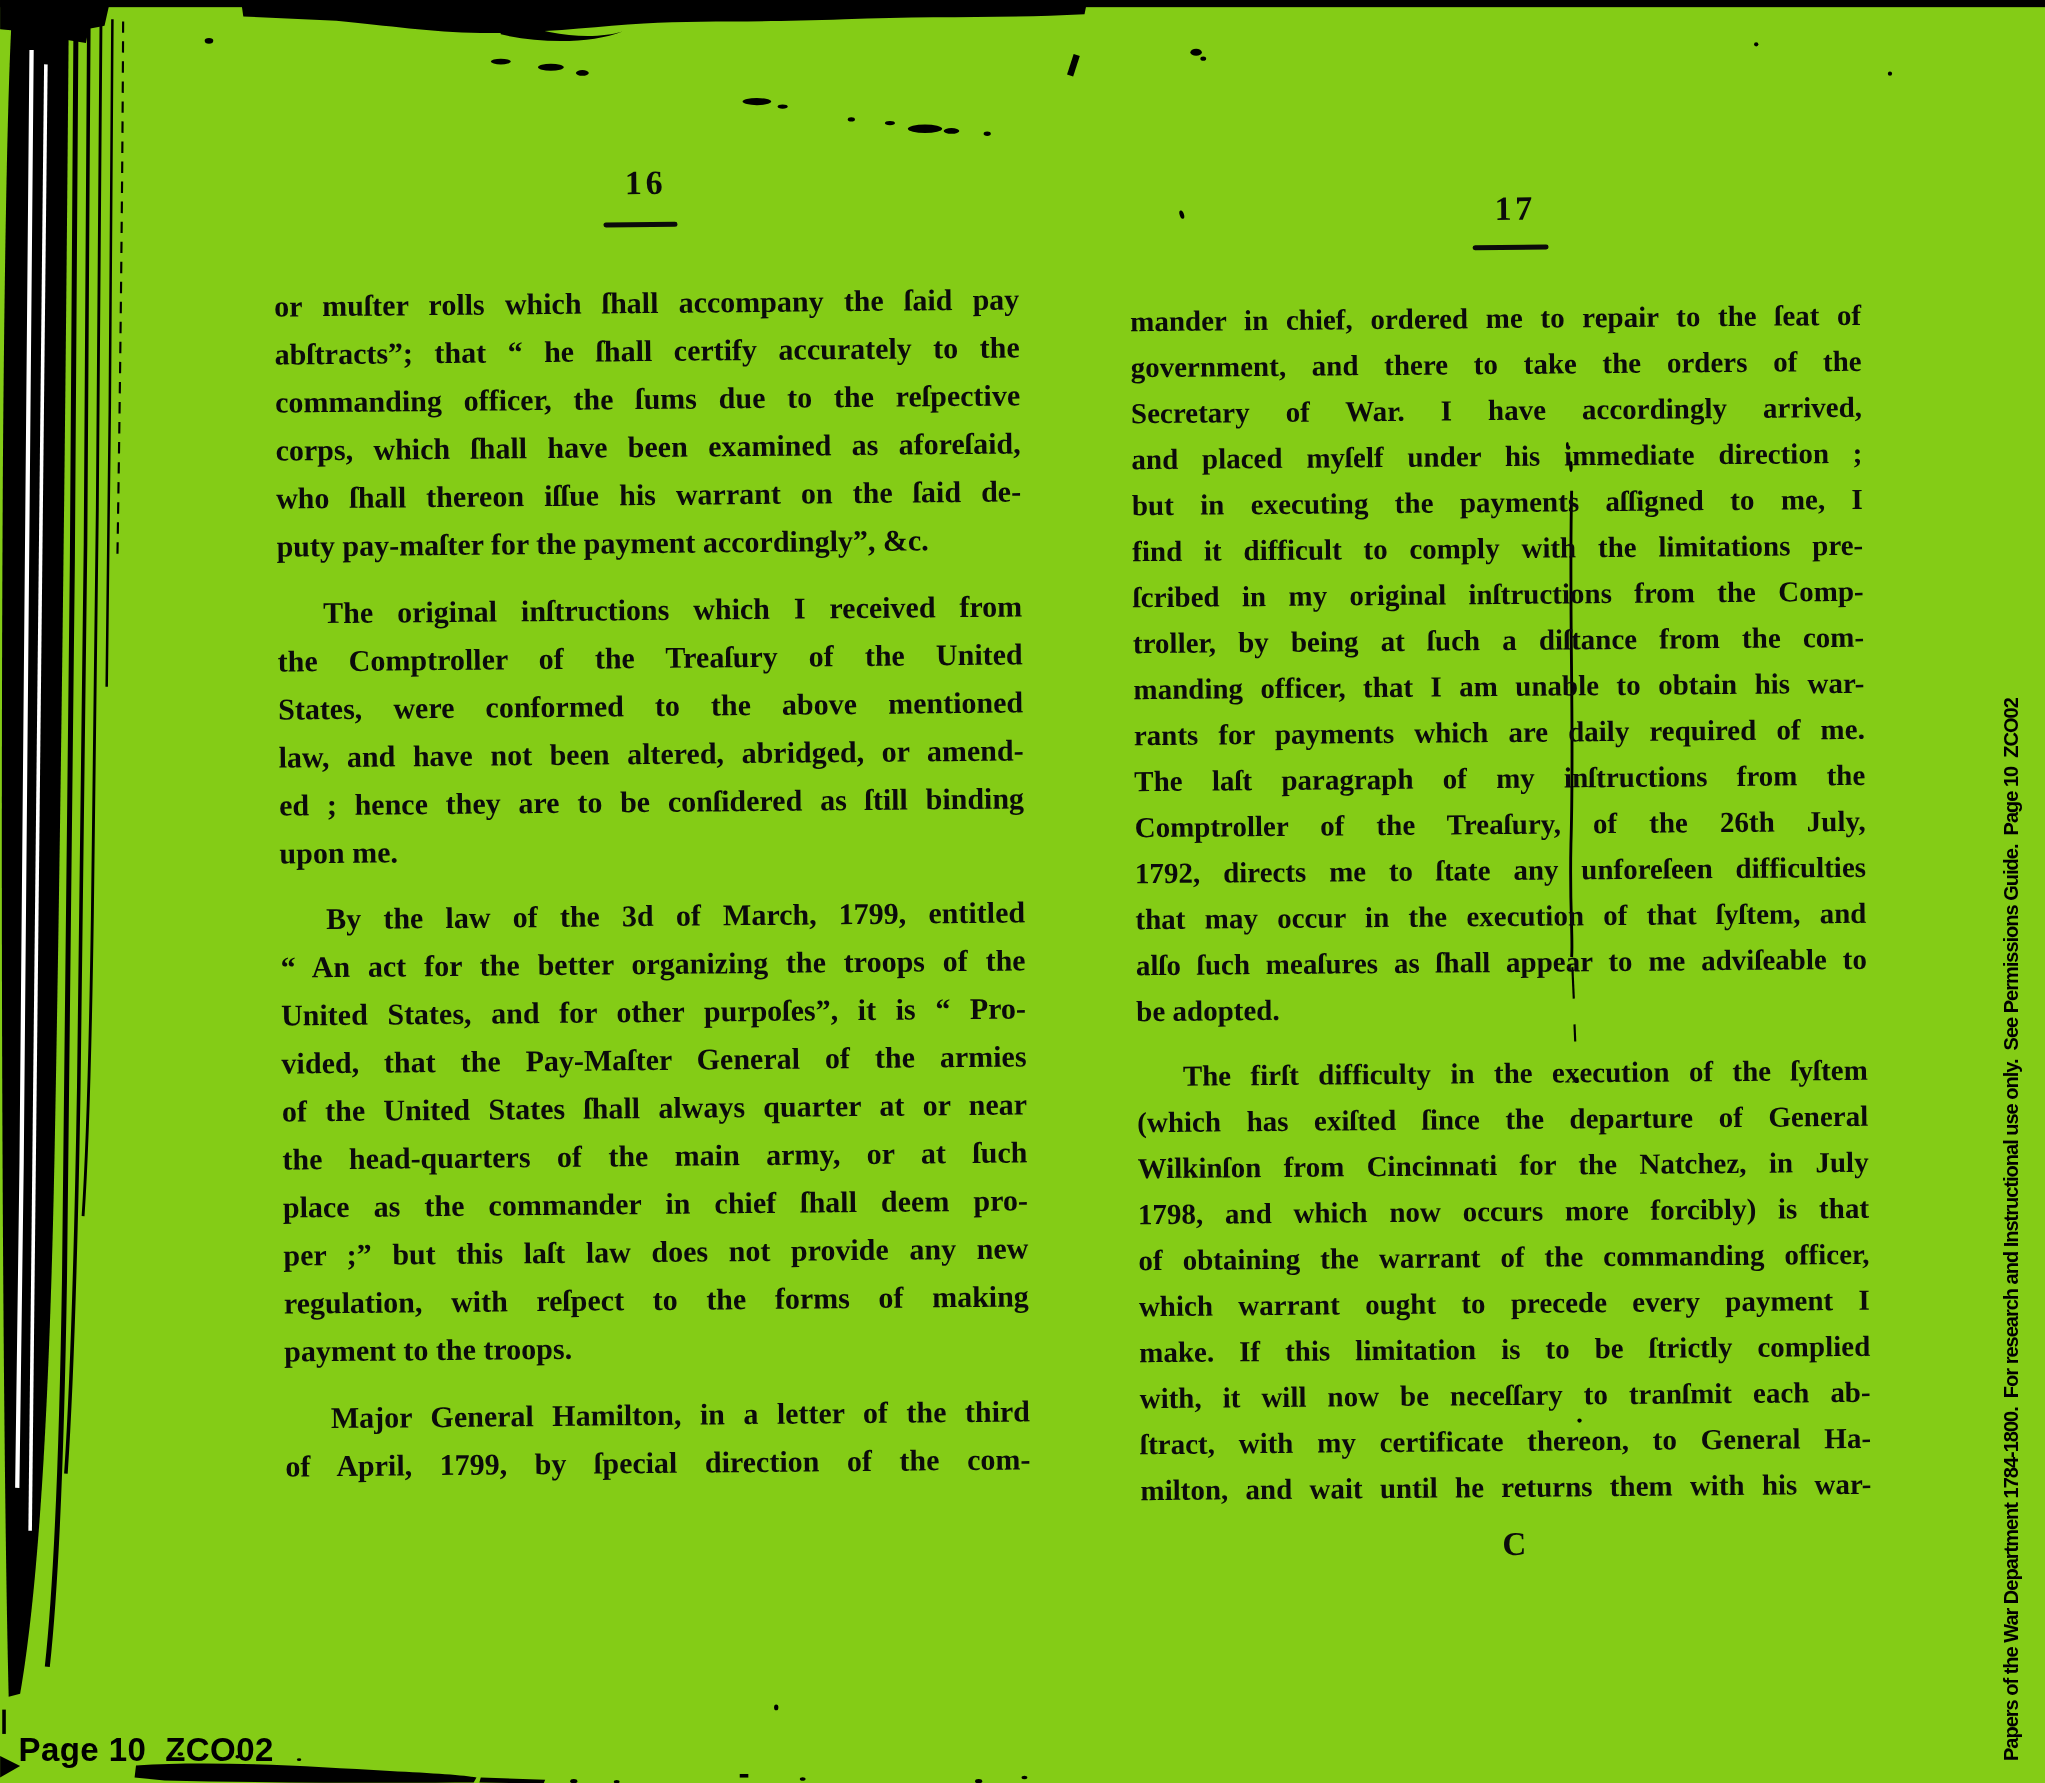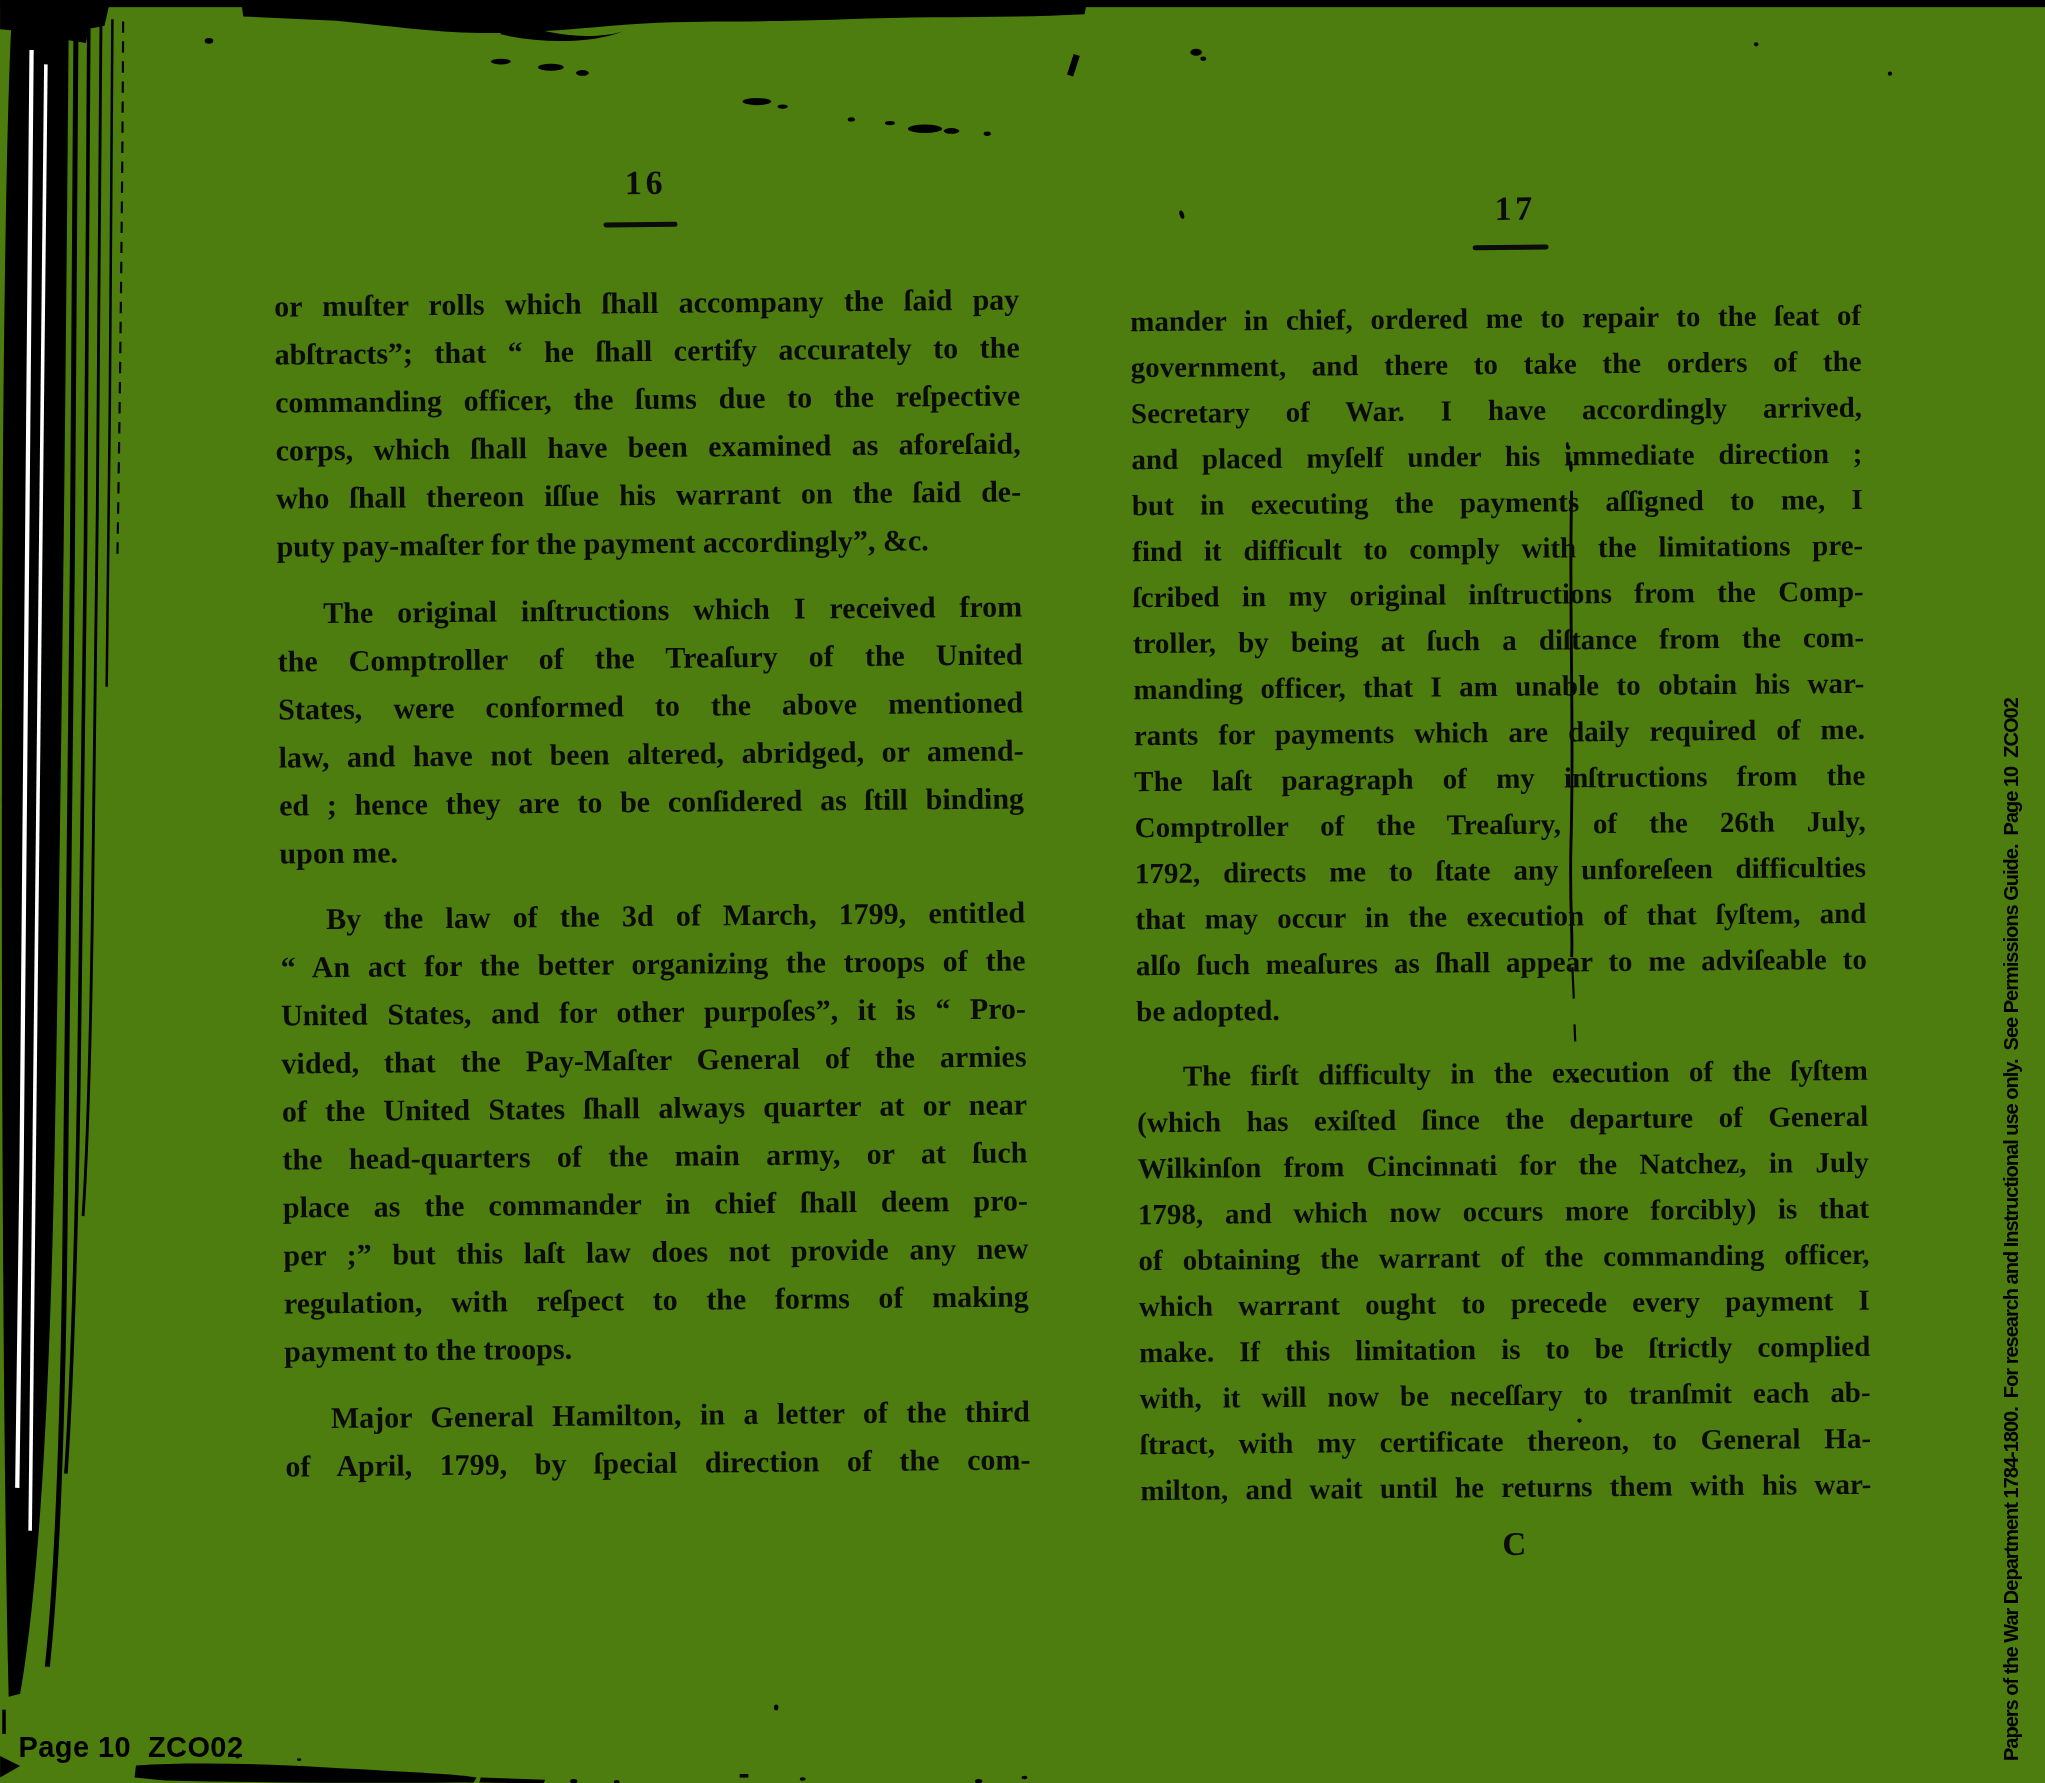--- a/index.html
+++ b/index.html
@@ -1,33 +1,33 @@
 <!DOCTYPE html>
 <html style="font-size:11.4px"><head>
 <meta charset="utf-8">
 <style>
   html,body{margin:0;padding:0;width:2046px;height:1784px;overflow:hidden;background:#ffffff;}
-  .sheet{position:relative;width:2046px;height:1784px;background:#4d7c0f;}
+  .sheet{position:relative;width:2046px;height:1784px;background:#84cc16;}
   .artifacts{position:absolute;left:0;top:0;z-index:1;}
   .page{position:absolute;z-index:2;color:#0b0b0b;font-family:"Liberation Serif","DejaVu Serif",serif;font-weight:600;}
   .page-left{left:274px;top:279px;width:745px;height:1230px;font-size:30px;line-height:48px;transform:rotate(-0.55deg);transform-origin:50% 0;}
   .page-right{left:1130px;top:295px;width:731px;height:1330px;font-size:29px;line-height:46px;transform:rotate(-0.5deg);transform-origin:50% 0;}
   .pagenum{position:absolute;left:0;right:0;text-align:center;font-size:34px;font-weight:700;letter-spacing:3.6px;}
   .page-left .pagenum{top:-120px;}
   .page-right .pagenum{top:-109px;margin-left:41px;}
   .rule{position:absolute;height:5px;background:#0b0b0b;border-radius:2.9px;}
   .page-left .rule{top:-57px;left:330px;width:74px;}
   .page-right .rule{top:-50px;left:343px;width:76px;}
   .para + .para{margin-top:18.6px;}
   .line{text-align:justify;text-align-last:justify;}
   .line.endline{text-align-last:left;}
   .line.indent{text-indent:46px;}
   .sig{text-align:center;font-size:33px;font-weight:700;margin-top:11.4px;padding-left:15.7px;}
   .footer-stamp{position:absolute;left:18.6px;top:1731px;z-index:3;color:#000;
-    font-family:"Liberation Sans",sans-serif;font-weight:700;font-size:29px;white-space:pre;letter-spacing:0.4px;}
+    font-family:"Liberation Sans",sans-serif;font-weight:700;font-size:33px;white-space:pre;letter-spacing:0.4px;}
   .sidebar-stamp{position:absolute;left:2000px;top:1761px;width:1066px;height:30px;z-index:3;color:#000;
     font-family:"Liberation Sans",sans-serif;font-weight:700;font-size:20px;white-space:pre;
     transform:rotate(-90deg);transform-origin:0 0;}
 </style>
 </head>
 <body>
 
 <div class="sheet">
 
   <svg class="artifacts" width="2046" height="1784" viewBox="0 0 2860 2494">

